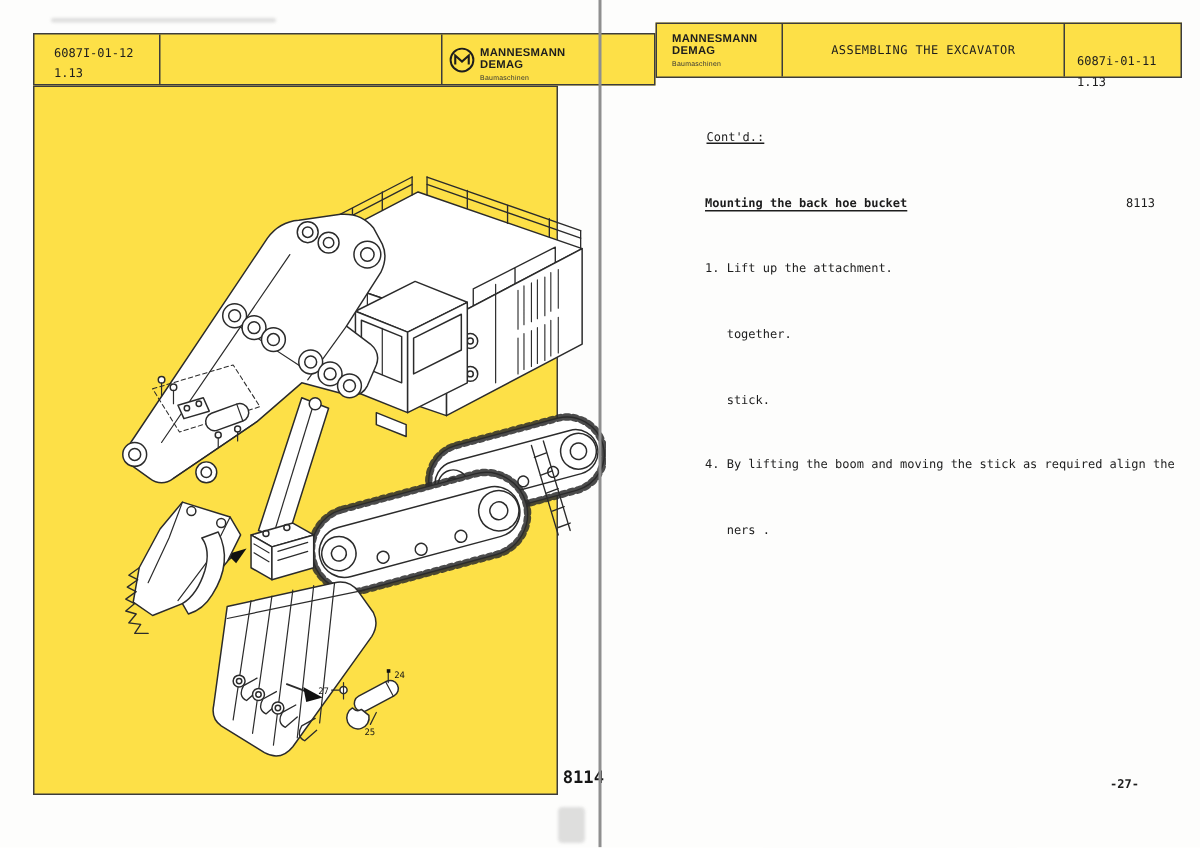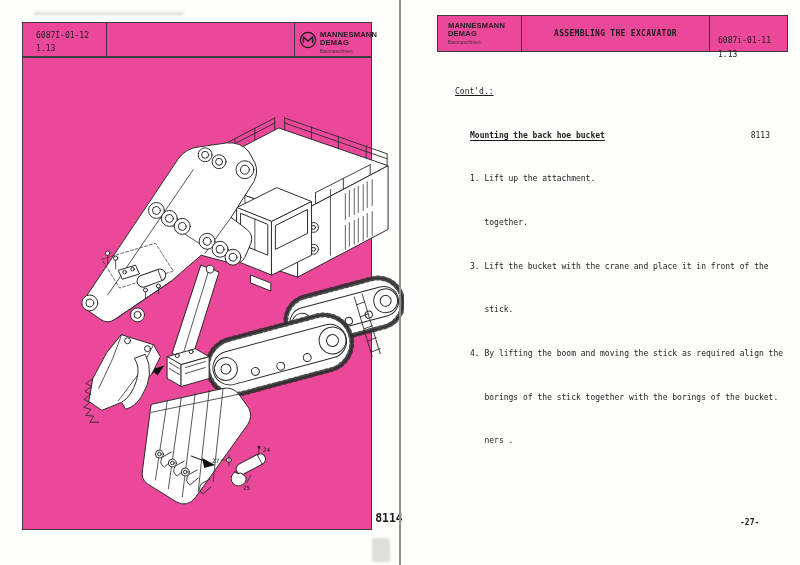--- a/index.html
+++ b/index.html
@@ -1,47 +1,47 @@
 <!DOCTYPE html>
 <html><head>
 <meta charset="utf-8">
 <style>
   html,body{margin:0;padding:0;}
   body{background:#ffffff;font-family:"DejaVu Sans Mono","Liberation Mono",monospace;}
   .spread{position:relative;width:800px;height:565px;background:#fdfdfc;overflow:hidden;color:#1d1d1d;}
-  .box{position:absolute;border:1px solid #3c3c3c;background:#ec4899;box-sizing:border-box;}
+  .box{position:absolute;border:1px solid #3c3c3c;background:#fde047;box-sizing:border-box;}
   .cellsep{position:absolute;top:0;bottom:0;width:1px;background:#3c3c3c;}
   
   .lh-id{position:absolute;left:13px;top:6px;font-size:8px;line-height:13px;white-space:pre;}
   .logo-wrap{position:absolute;display:flex;align-items:flex-start;}
   .logo-text{font-family:"Liberation Sans",sans-serif;line-height:7.5px;}
   .logo-brand{font-size:7.5px;font-weight:bold;letter-spacing:.2px;}
   .logo-sub{font-size:4.6px;font-weight:normal;color:#333;margin-top:2px;letter-spacing:.2px;}
   
   .rtext{position:absolute;left:455px;top:56px;width:315px;font-size:8px;line-height:14.55px;white-space:pre;}
   .tline{margin-left:15px;}
-  .tline.noindent{margin-left:0;text-decoration:underline;}
+  .tline.noindent{margin-left:16px;text-decoration:underline;}
   .headrow{display:flex;justify-content:space-between;margin-left:15px;}
   .headrow .hd{text-decoration:underline;text-underline-offset:2px;font-weight:bold;}
   .pageno{position:absolute;font-size:8px;font-weight:bold;}
-  .title-cell{position:absolute;display:flex;align-items:center;justify-content:center;font-size:8px;letter-spacing:.3px;font-weight:bold;}
+  .title-cell{position:absolute;display:flex;align-items:center;justify-content:center;font-size:8px;letter-spacing:.3px;}
   .num-cell{position:absolute;font-size:8px;line-height:14px;white-space:pre;}
   .divider{position:absolute;top:0;bottom:0;width:2px;background:#8f8f8f;}
   .artifact{position:absolute;background:#b9b9b9;opacity:.45;border-radius:3px;filter:blur(1px);}
   svg text{font-family:"DejaVu Sans Mono","Liberation Mono",monospace;fill:#161616;stroke:none;}
 </style>
 </head>
 <body>
 
 <div class="spread">
 
   <div class="artifact" style="left:34px;top:12px;width:150px;height:3px;"></div>
   <div class="artifact" style="left:372px;top:538px;width:18px;height:24px;"></div>
 
-  <div class="box" style="left:22px;top:22px;width:350px;height:35px;">
+  <div class="box" style="left:22px;top:22px;width:415px;height:35px;">
     <div class="cellsep" style="left:83px;"></div>
     <div class="cellsep" style="left:271px;"></div>
     <div class="lh-id"><span>6087I-01-12</span><br><span>1.13</span></div>
     <div class="logo-wrap" style="left:276px;top:8px;">
       <svg width="18" height="18" viewBox="0 0 18 18" style="margin-right:3px;">
         <circle cx="9" cy="9" r="7.6" fill="none" stroke="#1d1d1d" stroke-width="1.3"></circle>
         <path d="M4.5 12 L4.5 6 L9 10 L13.5 6 L13.5 12" fill="none" stroke="#1d1d1d" stroke-width="1.4"></path>
       </svg>
       <div class="logo-text">
         <div class="logo-brand">MANNESMANN</div>
@@ -244,24 +244,22 @@
   </div>
 
   <div class="rtext">
     <div class="tline noindent">Cont'd.:</div>
     <div class="headrow">
       <span class="hd">Mounting the back hoe bucket</span>
       <span>8113</span>
     </div>
     <div class="tline">1. Lift up the attachment.</div>
     <div class="tline">   together.</div>
-    <div class="tline">3. Lift the bucket with the crane and place it in front of the</div>
     <div class="tline">   stick.</div>
     <div class="tline">4. By lifting the boom and moving the stick as required align the</div>
-    <div class="tline">   borings of the stick together with the borings of the bucket.</div>
     <div class="tline">   ners .</div>
     
     
     
     
   </div>
 
   <div class="pageno" style="left:740px;top:518px;">-27-</div>
 
 </div>

